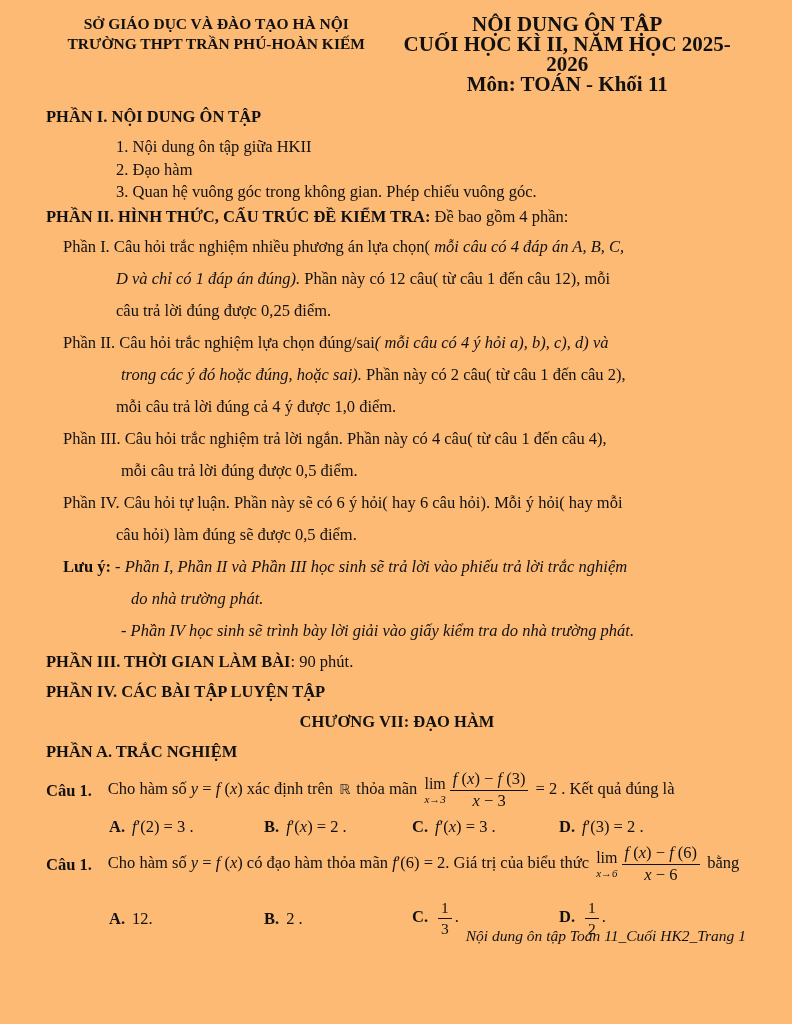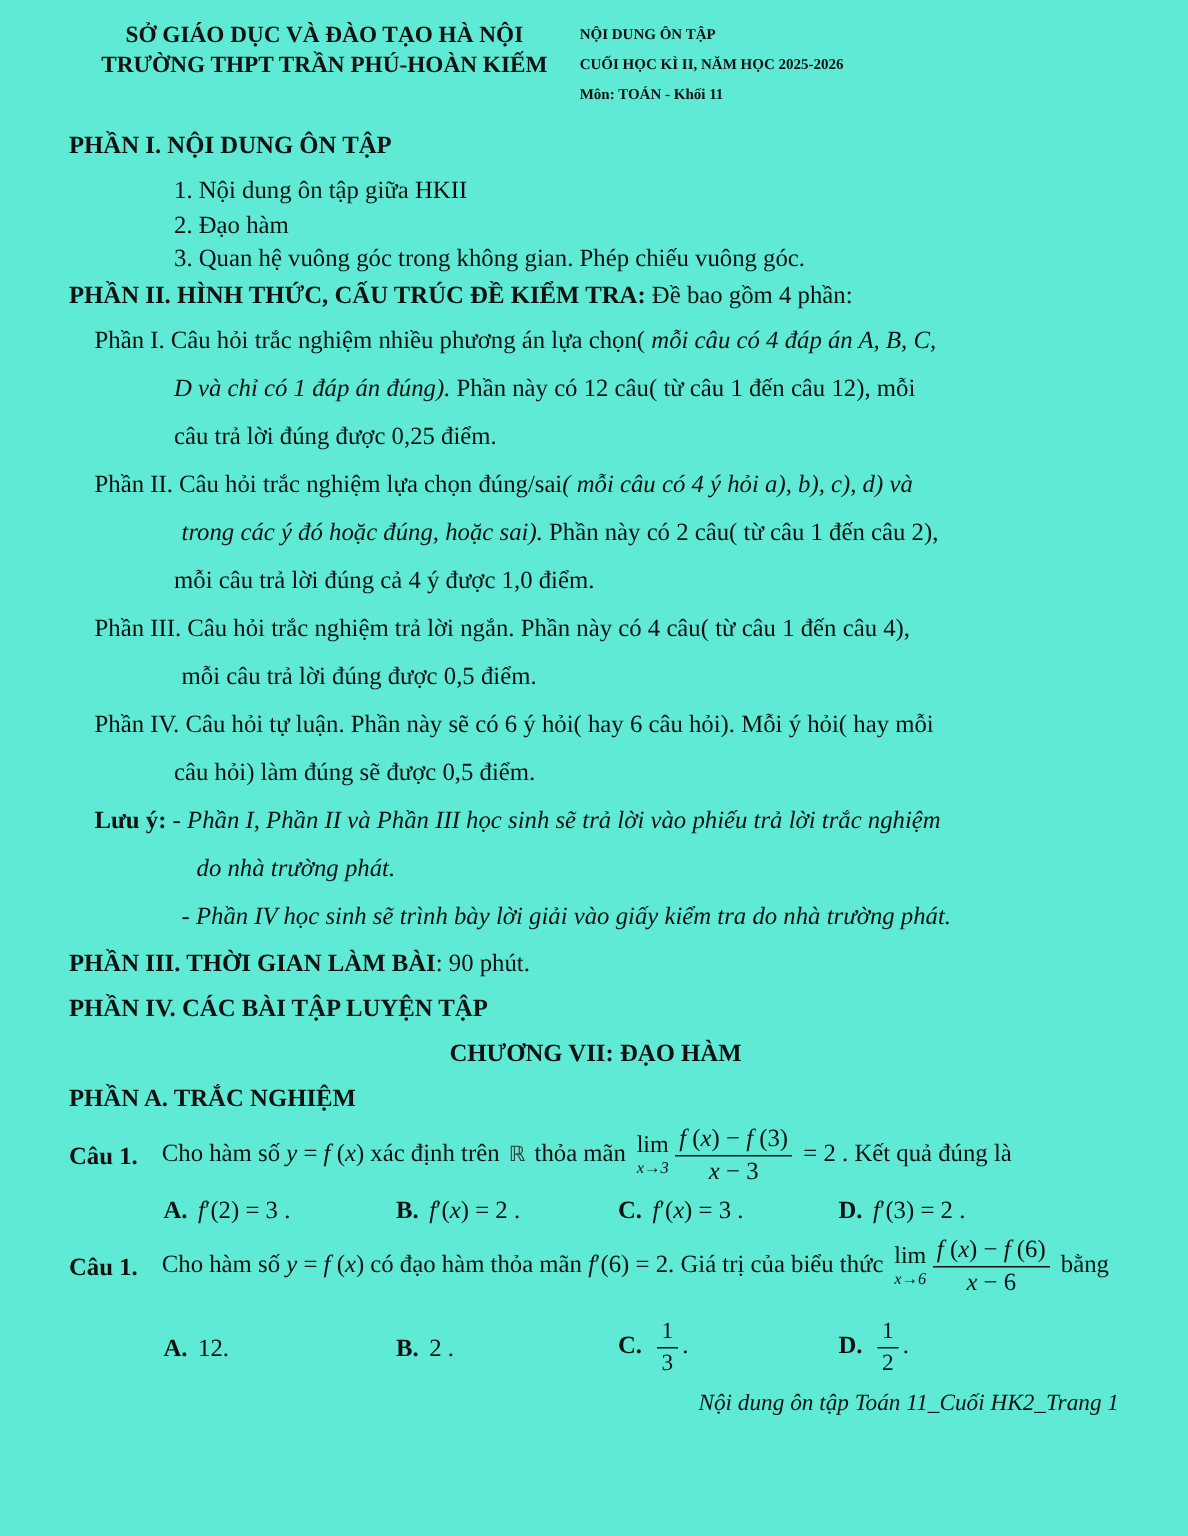--- a/index.html
+++ b/index.html
@@ -1,30 +1,30 @@
 <!DOCTYPE html>
 <html><head>
 <meta charset="utf-8">
 <style>
   html,body{margin:0;padding:0;background:#ffffff;}
   .page{
     position:relative;
     width:792px;height:1024px;
     box-sizing:border-box;
     padding:14px 44px 0 46px;
-    background:#5eead4;
+    background:#fdba74;
     color:#111;
     font-family:"Liberation Serif", serif;
     font-size:16.5px;
     overflow:hidden;
   }
   
   .hdr{display:flex;align-items:flex-start;}
   .hdr-left{width:48.5%;text-align:center;font-weight:bold;font-size:15.5px;line-height:20px;}
-  .hdr-right{width:51.5%;text-align:left;font-weight:bold;font-size:10px;line-height:20px;}
+  .hdr-right{width:51.5%;text-align:center;font-weight:bold;font-size:21px;line-height:20px;}
   
   .sec-title{font-weight:bold;line-height:22px;}
   .sec-line{line-height:30px;}
   .bold{font-weight:bold;}
   .p1-title{margin-top:12px;}
   .p1-items{margin:8px 0 0 70px;line-height:22.5px;}
   .p2-title{margin-top:2px;line-height:22px;font-weight:normal;}
   .p2-lines{margin-top:3px;line-height:32px;}
   .line{white-space:nowrap;}
   .ind1{padding-left:17px;}

